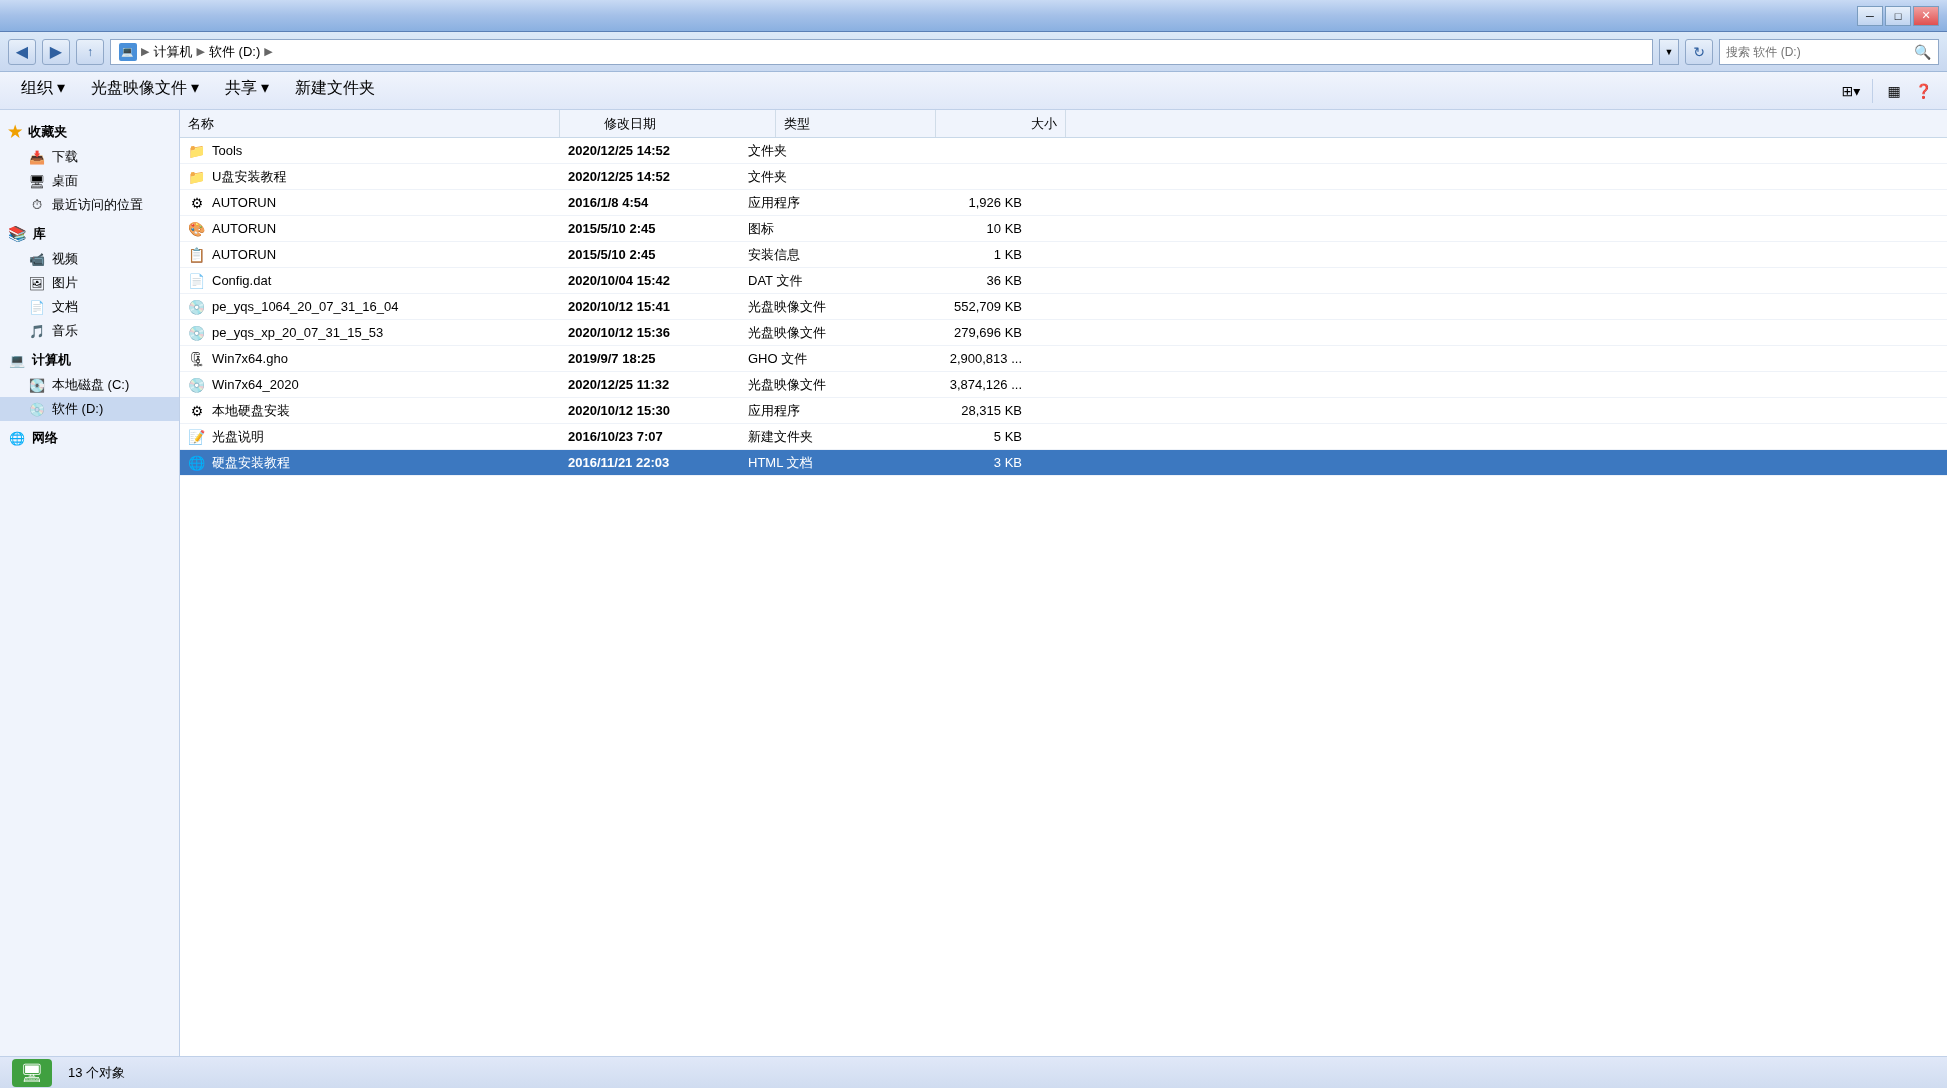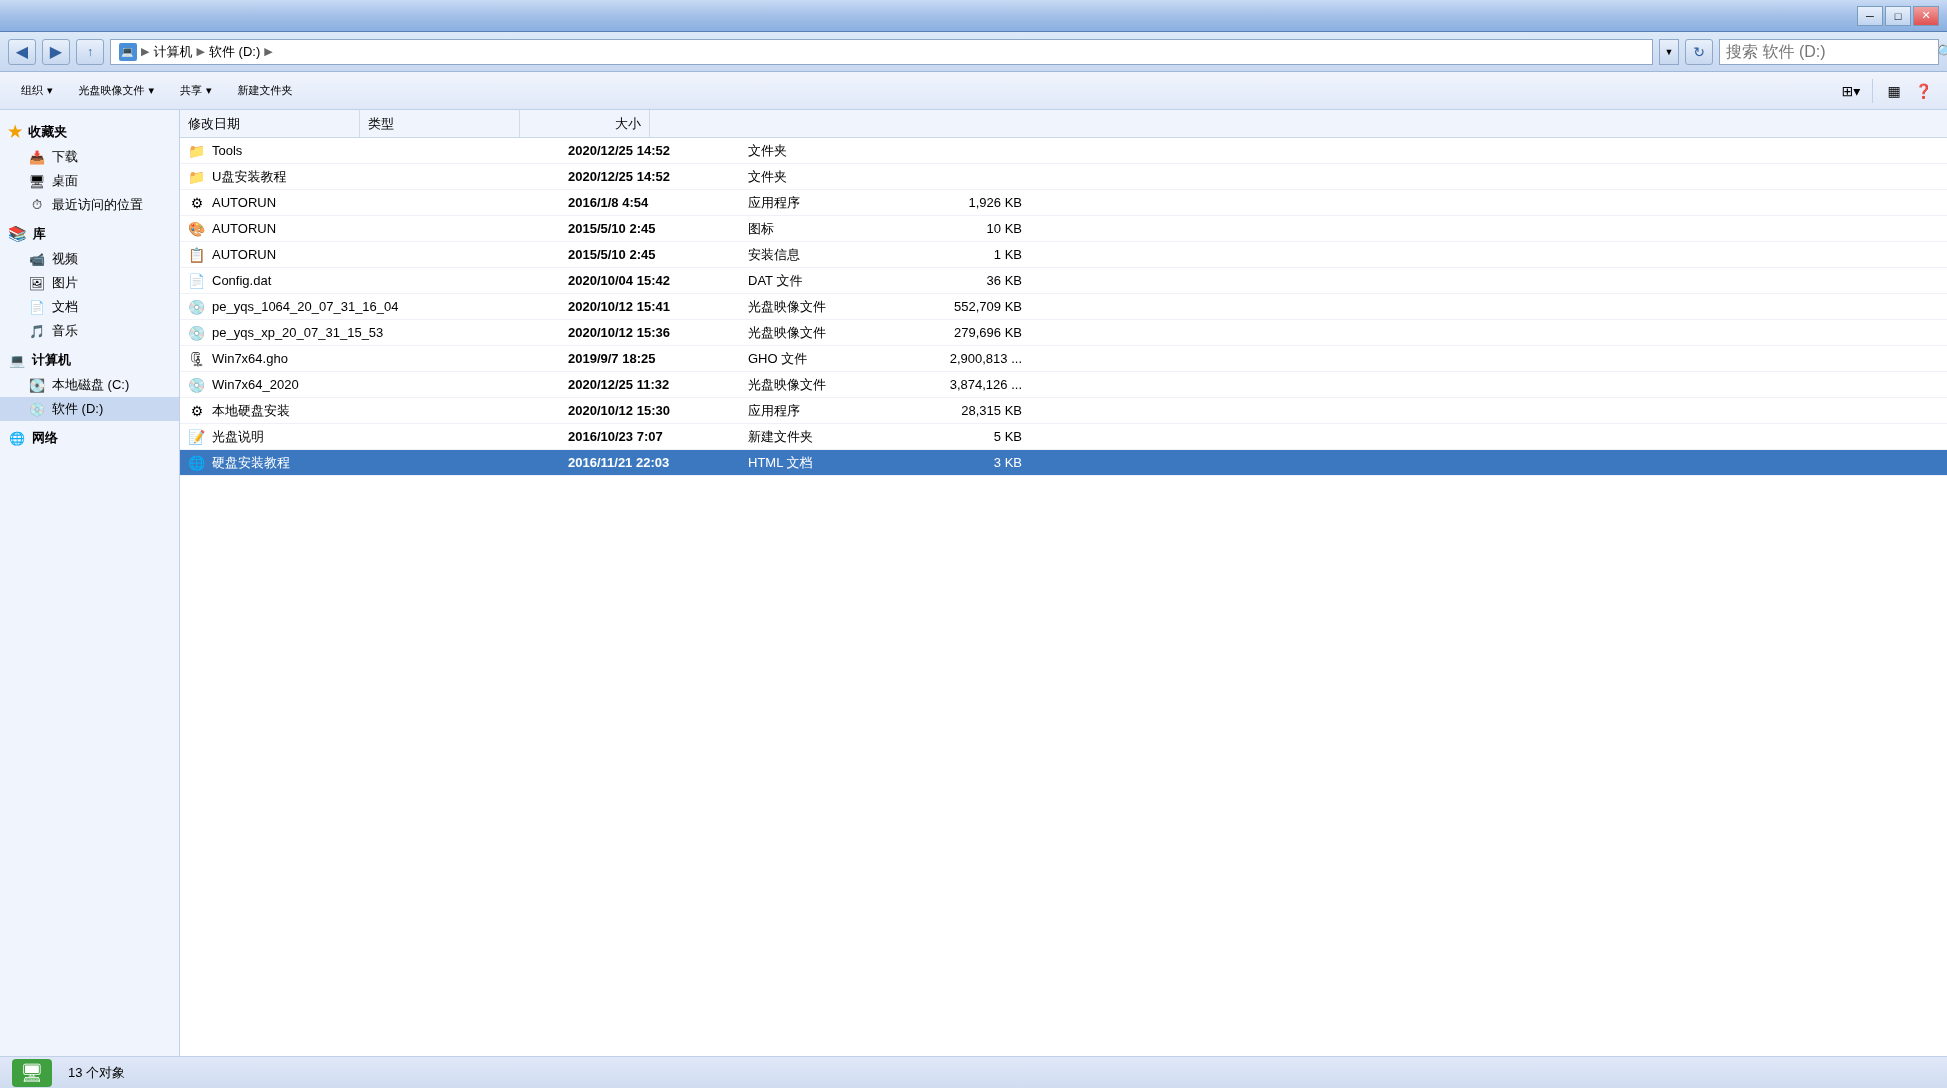--- a/index.html
+++ b/index.html
@@ -120,21 +120,21 @@
       background: #fff;
       display: flex;
       align-items: center;
       padding: 0 6px;
       gap: 4px;
     }
     .search-input {
       flex: 1;
       border: none;
       outline: none;
-      font-size: 16px;
+      font-size: 12px;
       color: #3b82f6;
       background: transparent;
     }
     .search-icon-btn {
       color: #5070a0;
       cursor: pointer;
       font-size: 14px;
     }
 
     
@@ -148,23 +148,23 @@
       border-bottom: 1px solid #c0d0e8;
     }
     .toolbar-btn {
       height: 28px;
       padding: 0 10px;
       background: transparent;
       border: 1px solid transparent;
       border-radius: 3px;
       cursor: pointer;
       display: flex;
-      align-items: center;
+      align-items: flex-start;
       gap: 4px;
-      font-size: 11px;
+      font-size: 16px;
       color: #000;
     }
     .toolbar-separator {
       width: 1px;
       height: 24px;
       background: #c0d0e8;
       margin: 0 4px;
     }
     .toolbar-right {
       margin-left: auto;
@@ -250,21 +250,21 @@
     .col-header {
       padding: 0 8px;
       height: 100%;
       display: flex;
       align-items: center;
       border-right: 1px solid #d0dce8;
       cursor: pointer;
       white-space: nowrap;
     }
     .col-name { width: 380px; }
-    .col-date { width: 180px; }
+    .col-date { width: 180px; margin-left: 36px; }
     .col-type { width: 160px; }
     .col-size { width: 130px; justify-content: flex-end; }
 
     .file-list {
       flex: 1;
       overflow-y: auto;
       background: #fff;
     }
     .file-row {
       display: flex;
@@ -451,20 +451,23 @@
         <span class="sidebar-item-icon">🌐</span>
         <span>网络</span>
       </div>
     </div>
 
   </div>
 
   <div class="file-area">
 
     <div class="file-list-header">
+      <div class="col-header col-name">
+        <span>名称</span>
+      </div>
       <div class="col-header col-date">
         <span>修改日期</span>
       </div>
       <div class="col-header col-type">
         <span>类型</span>
       </div>
       <div class="col-header col-size">
         <span>大小</span>
       </div>
     </div>

